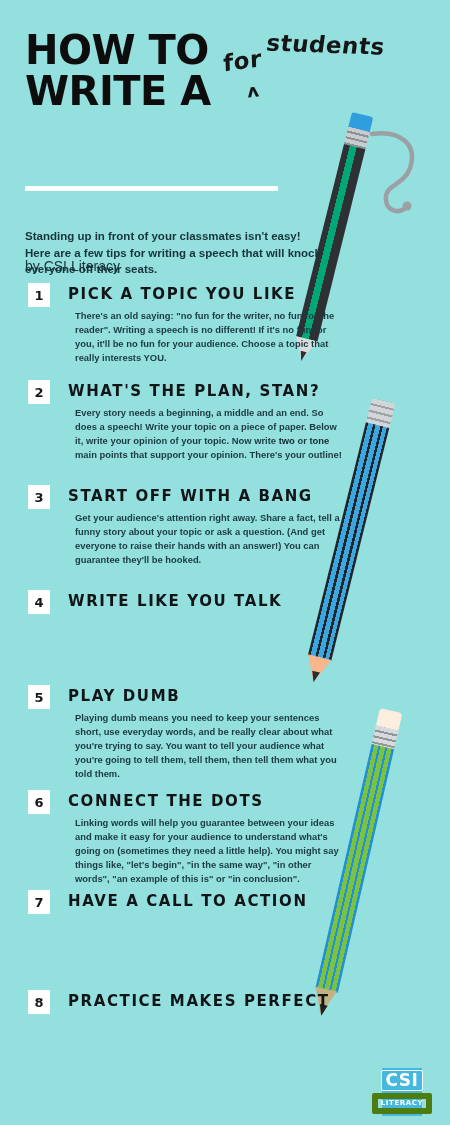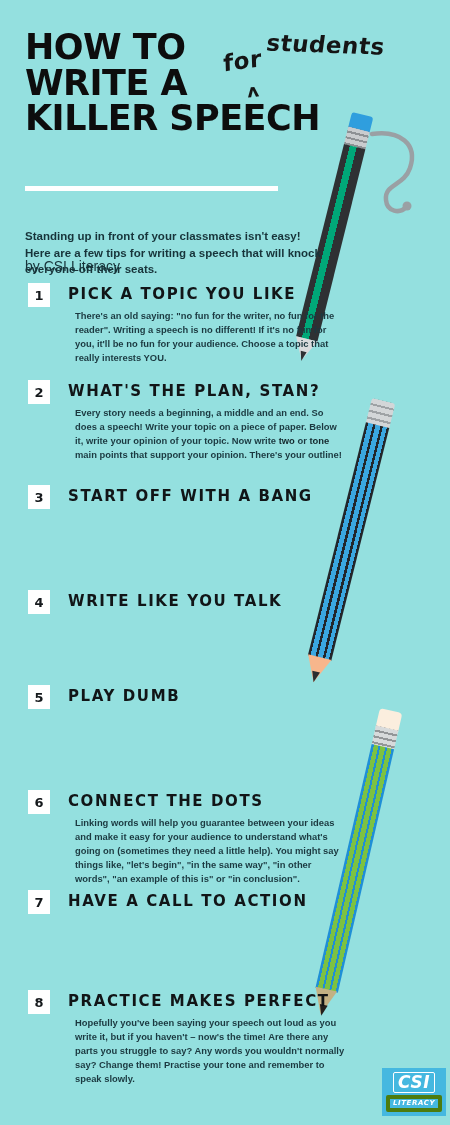--- a/index.html
+++ b/index.html
@@ -140,21 +140,21 @@
 
   
   .headline {
     position: absolute;
     left: 25px;
     top: 30px;
     width: 260px;
     color: #0d0d0d;
     font-family: "DejaVu Sans", sans-serif;
     font-weight: bold;
-    font-size: 35px;
+    font-size: 40px;
     line-height: 1.02;
     letter-spacing: -0.5px;
     z-index: 4;
   }
   .headline .hl-line { display: block; white-space: nowrap; }
 
   .handwritten {
     position: absolute;
     left: 222px;
     top: 36px;
@@ -262,49 +262,48 @@
     font-weight: 600;
     max-width: 272px;
   }
   .step-body b { font-weight: 800; color: #13272c; }
 
   
   .logo {
     position: absolute;
     left: 382px;
     top: 1068px;
-    width: 64px;
+    width: 40px;
     height: 48px;
     background: #45b8e0;
     display: flex;
     flex-direction: column;
     align-items: center;
     justify-content: center;
-    font-style: italic;
   }
   .logo .csi {
     color: #ffffff;
     font-family: "DejaVu Sans", sans-serif;
     font-weight: bold;
     font-size: 17px;
     letter-spacing: 0.5px;
     line-height: 1;
     border: 1.5px solid #ffffff;
     border-radius: 2px;
     padding: 1px 4px;
   }
   .logo .lit {
     margin-top: 2px;
     color: #ffffff;
     font-family: "DejaVu Sans", sans-serif;
     font-weight: bold;
     font-size: 7px;
     letter-spacing: 0.6px;
     line-height: 1;
-    border: 4px solid #4d7c0f;
+    border: 6px solid #4d7c0f;
     border-radius: 2px;
     padding: 1px 3px;
   }
 </style>
 </head>
 <body>
 
 <div class="poster">
 
   <div class="pencil" id="pencil-1">
@@ -330,21 +329,20 @@
     <div class="eraser"></div>
     <div class="ferrule"></div>
     <div class="body"></div>
     <div class="tipwood"></div>
     <div class="tiplead"></div>
   </div>
 
   <div class="headline">
     <span class="hl-line">HOW TO</span>
     <span class="hl-line">WRITE A</span>
-    <span class="hl-line">KILLER SPEECH</span>
   </div>
 
   <div class="handwritten">
     <span class="hw-for">for</span><span class="hw-students">students</span>
   </div>
   <div class="caret">ʌ</div>
 
   <div class="rule"></div>
 
   <div class="intro">Standing up in front of your classmates isn't easy! Here are a few tips for writing a speech that will knock everyone off their seats.</div>
@@ -357,42 +355,43 @@
         <div class="step-body">There's an old saying: "no fun for the writer, no fun for the reader". Writing a speech is no different! If it's no fun for you, it'll be no fun for your audience. Choose a topic that really interests YOU.</div>
       </div>
       <div class="step" style="position: absolute; top: 97px; left: 0px; width: 450px;">
         <div class="badge">2</div>
         <div class="step-head">WHAT'S THE PLAN, STAN?</div>
         <div class="step-body">Every story needs a beginning, a middle and an end. So does a speech! Write your topic on a piece of paper. Below it, write your opinion of your topic. Now write <b>two</b> or <b>tone</b> main points that support your opinion. There's your outline!</div>
       </div>
       <div class="step" style="position: absolute; top: 202px; left: 0px; width: 450px;">
         <div class="badge">3</div>
         <div class="step-head">START OFF WITH A BANG</div>
+        <div class="step-body">Get your audience's attention right away. Share a fact, tell a funny story about your topic or ask a question. (And get everyone to raise their hands with an answer!) You can guarantee they'll be hooked.</div>
       </div>
       <div class="step" style="position: absolute; top: 307px; left: 0px; width: 450px;">
         <div class="badge">4</div>
         <div class="step-head">WRITE LIKE YOU TALK</div>
       </div>
       <div class="step" style="position: absolute; top: 402px; left: 0px; width: 450px;">
         <div class="badge">5</div>
         <div class="step-head">PLAY DUMB</div>
+        <div class="step-body">Playing dumb means you need to keep your sentences short, use everyday words, and be really clear about what you're trying to say. You want to tell your audience what you're going to tell them, tell them, then tell them what you told them.</div>
       </div>
       <div class="step" style="position: absolute; top: 507px; left: 0px; width: 450px;">
         <div class="badge">6</div>
         <div class="step-head">CONNECT THE DOTS</div>
         <div class="step-body">Linking words will help you guarantee between your ideas and make it easy for your audience to understand what's going on (sometimes they need a little help). You might say things like, "let's begin", "in the same way", "in other words", "an example of this is" or "in conclusion".</div>
       </div>
       <div class="step" style="position: absolute; top: 607px; left: 0px; width: 450px;">
         <div class="badge">7</div>
         <div class="step-head">HAVE A CALL TO ACTION</div>
       </div>
       <div class="step" style="position: absolute; top: 707px; left: 0px; width: 450px;">
         <div class="badge">8</div>
         <div class="step-head">PRACTICE MAKES PERFECT</div>
-        <div class="step-body">Hopefully you've been saying your speech out loud as you write it, but if you haven't – now's the time! Are there any parts you struggle to say? Any words you wouldn't normally say? Change them! Practise your tone and remember to speak slowly.</div>
       </div>
     </div>
 
   <div class="logo">
     <div class="csi">CSI</div>
     <div class="lit">LITERACY</div>
   </div>
 
 </div>
 

